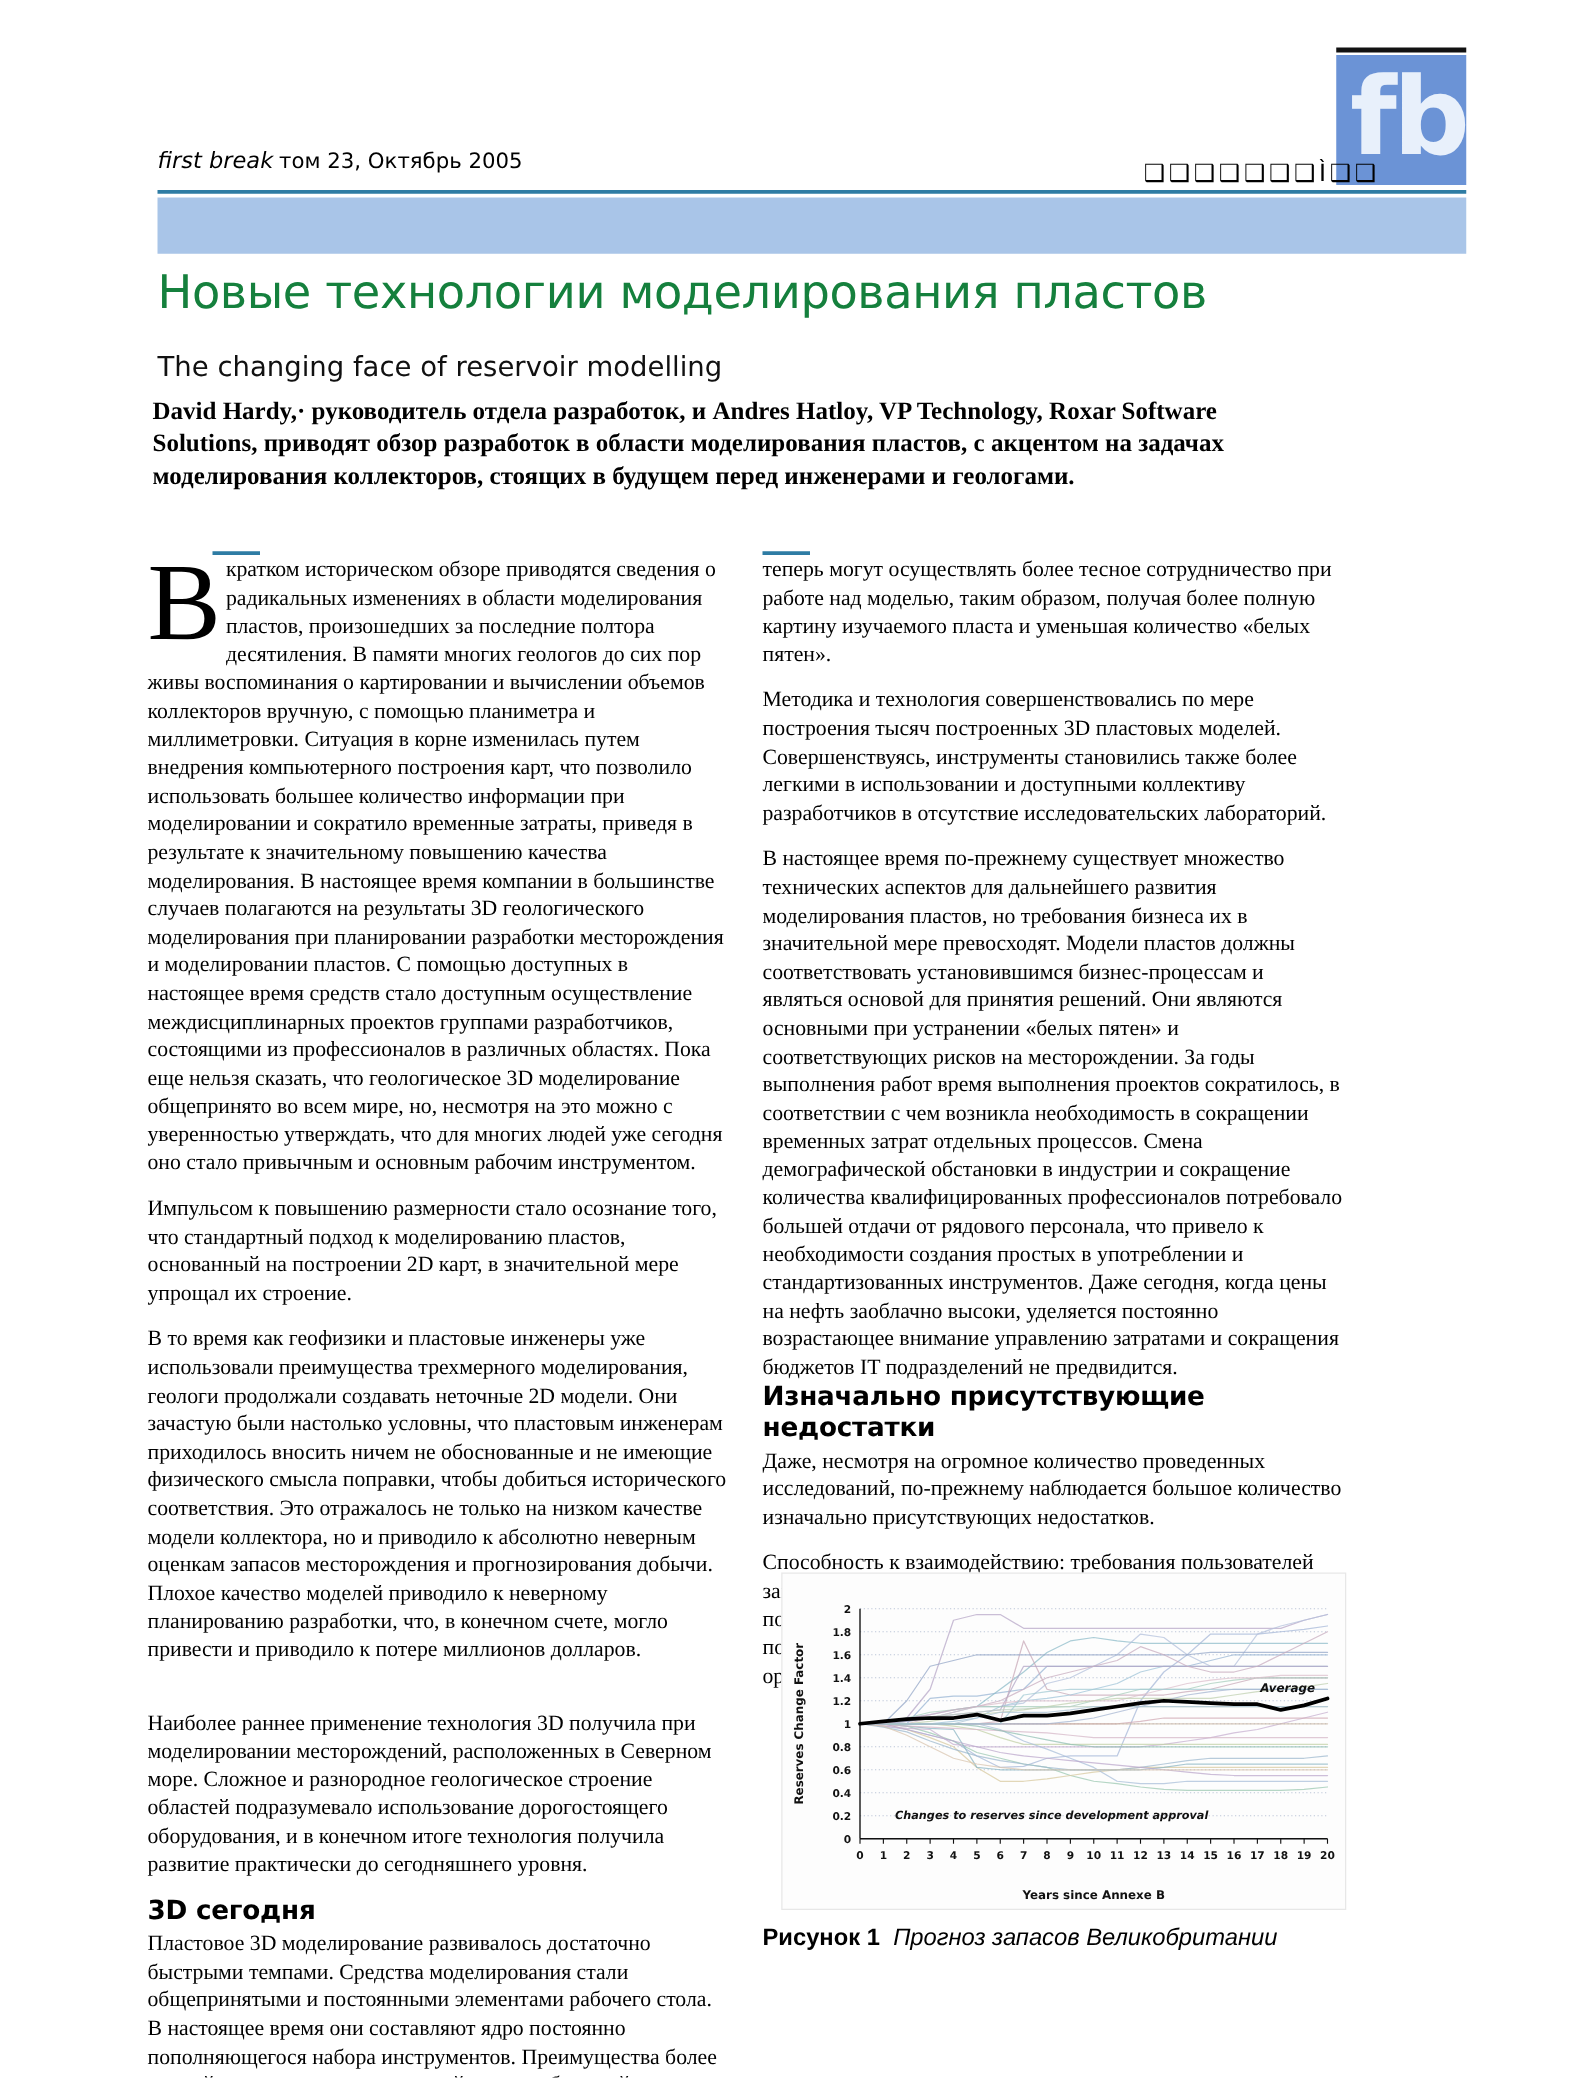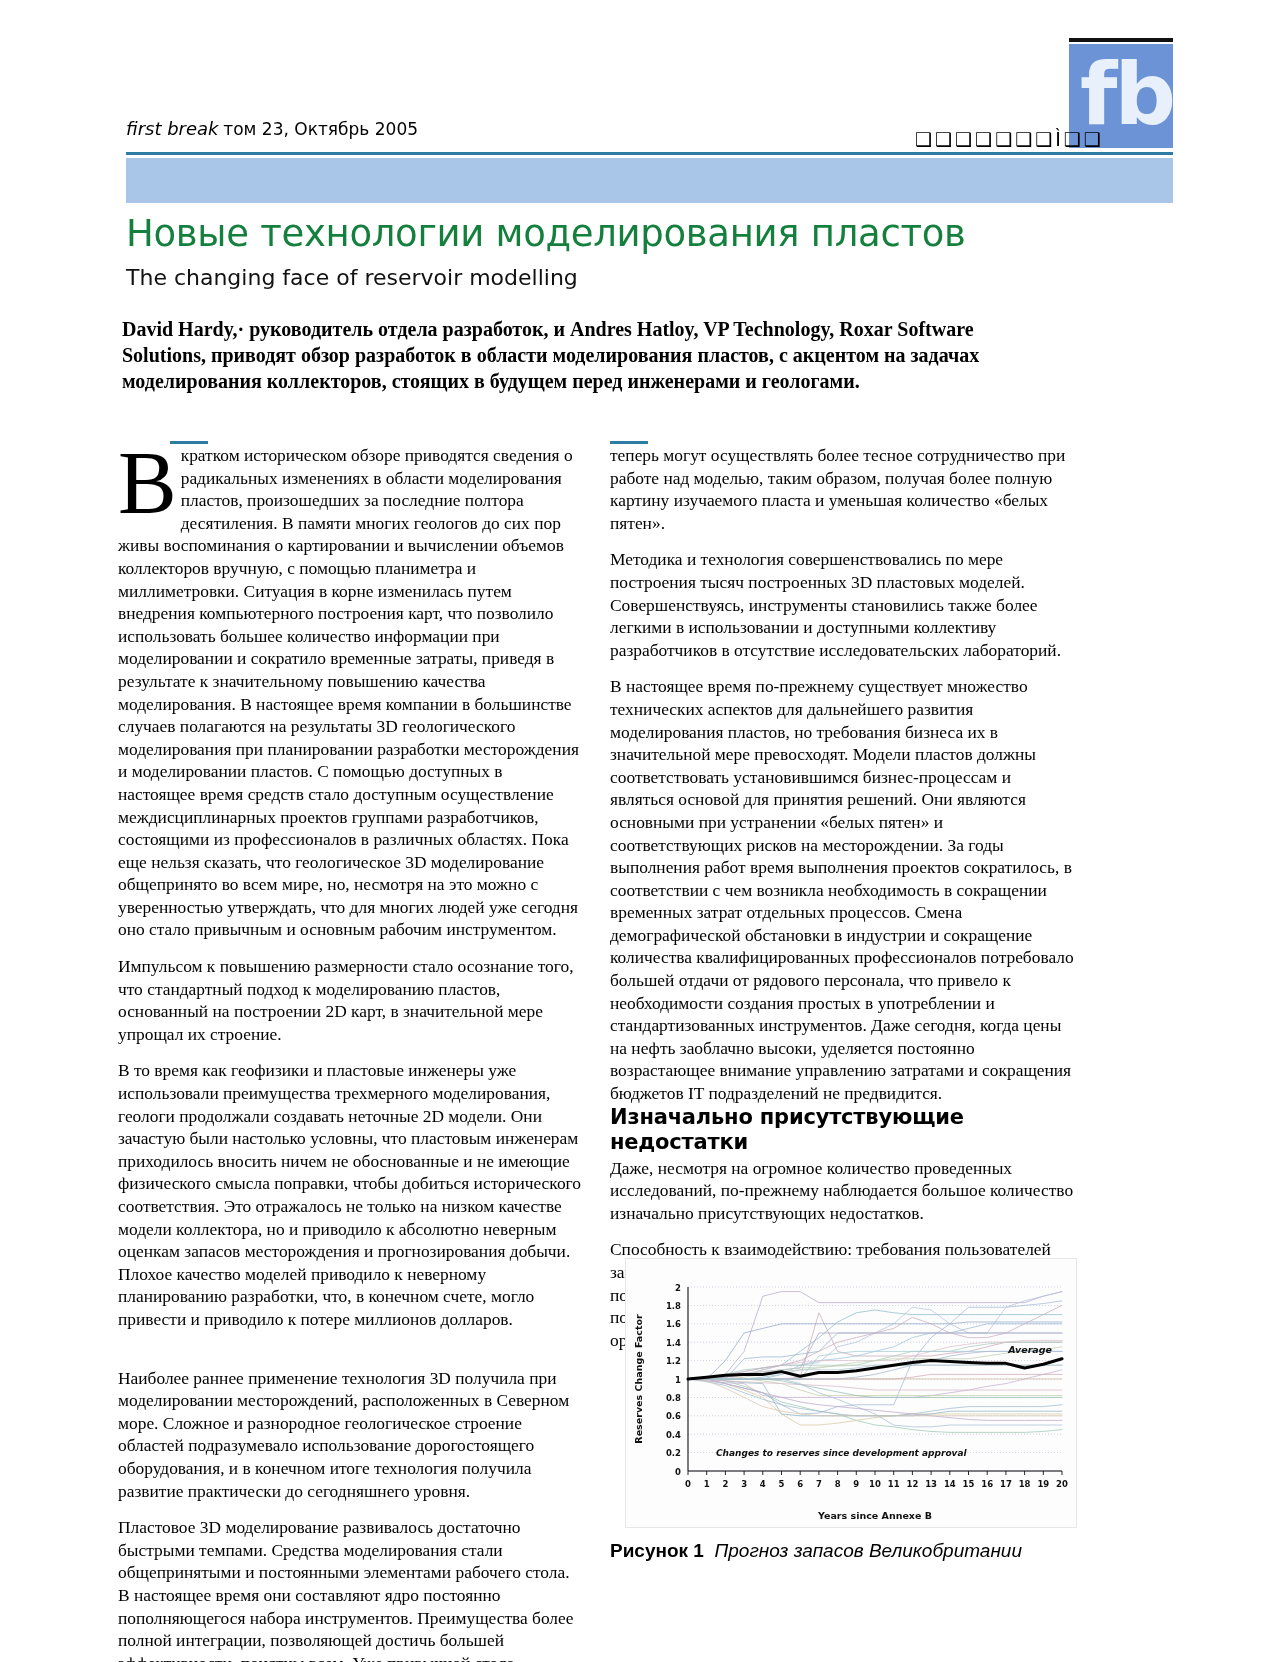--- a/index.html
+++ b/index.html
@@ -55,21 +55,21 @@
   }
 
   
   .title-ru{
     position:absolute;left:126px;top:212px;width:1000px;
     font-family:"DejaVu Sans", sans-serif;
     font-size:37px;font-weight:400;letter-spacing:-0.3px;
     color:#15803d;
   }
   .title-en{
-    position:absolute;left:126px;top:265px;width:1000px;
+    position:absolute;left:126px;top:282px;width:1000px;
     font-family:"DejaVu Sans", sans-serif;
     font-size:22px;font-weight:500;color:#111;
   }
   .byline{
     position:absolute;left:122px;top:316px;width:940px;
     font-family:"Liberation Serif", serif;
     font-weight:bold;font-size:20px;line-height:26px;
     color:#000;text-align:left;
   }
 
@@ -150,20 +150,21 @@
 
   <div class="col-rule rule-left"></div>
   <div class="col-rule rule-right"></div>
 
   <div class="col col-left">
     <p><span class="dropcap">В</span><span>кратком историческом обзоре приводятся сведения о радикальных изменениях в области моделирования пластов, произошедших за последние полтора десятиления. В памяти многих геологов до сих пор живы воспоминания о картировании и вычислении объемов коллекторов вручную, с помощью планиметра и миллиметровки. Ситуация в корне изменилась путем внедрения компьютерного построения карт, что позволило использовать большее количество информации при моделировании и сократило временные затраты, приведя в результате к значительному повышению качества моделирования. В настоящее время компании в большинстве случаев полагаются на результаты 3D геологического моделирования при планировании разработки месторождения и моделировании пластов. С помощью доступных в настоящее время средств стало доступным осуществление междисциплинарных проектов группами разработчиков, состоящими из профессионалов в различных областях. Пока еще нельзя сказать, что геологическое 3D моделирование общепринято во  всем мире, но, несмотря на это можно с уверенностью утверждать, что для многих людей уже сегодня оно стало привычным и основным рабочим инструментом.</span></p>
     <p>Импульсом к повышению размерности стало осознание того, что стандартный подход к моделированию пластов, основанный на построении 2D карт, в значительной мере упрощал их строение.</p>
     <p>В то время как геофизики и пластовые инженеры уже использовали преимущества трехмерного моделирования, геологи продолжали создавать неточные 2D модели. Они зачастую были настолько условны, что пластовым инженерам приходилось вносить ничем не обоснованные и не имеющие физического смысла поправки, чтобы добиться исторического соответствия. Это отражалось не только на низком качестве модели коллектора, но и приводило к абсолютно неверным оценкам запасов месторождения и прогнозирования добычи. Плохое качество моделей приводило к неверному планированию разработки, что, в конечном счете, могло привести и приводило к потере миллионов долларов.</p>
     <div class="gap"></div>
     <p>Наиболее раннее применение технология 3D получила при моделировании месторождений, расположенных в Северном море. Сложное и разнородное геологическое строение областей подразумевало использование дорогостоящего оборудования, и в конечном итоге технология получила развитие практически до сегодняшнего уровня.</p>
+    <h2>3D сегодня</h2>
     <p>Пластовое 3D моделирование развивалось достаточно быстрыми темпами. Средства моделирования стали общепринятыми и постоянными элементами рабочего стола. В настоящее время они составляют ядро постоянно пополняющегося набора инструментов. Преимущества более полной интеграции, позволяющей достичь большей эффективности, понятны всем. Уже привычной стала интеграция статической и динамической моделей и интеграция полной пластовой модели месторождения в процесс общего моделирования. Группы, состоящие из</p>
   </div>
 
   <div class="col col-right">
     <p>теперь могут осуществлять более тесное сотрудничество при работе над моделью, таким образом, получая более полную картину изучаемого пласта и уменьшая количество «белых пятен».</p>
     <p>Методика и технология совершенствовались по мере построения тысяч построенных 3D пластовых моделей. Совершенствуясь, инструменты становились также более легкими в использовании и доступными коллективу разработчиков в отсутствие исследовательских лабораторий.</p>
     <p class="tight">В настоящее время по-прежнему существует множество технических аспектов для дальнейшего развития моделирования пластов, но требования бизнеса их в значительной мере превосходят. Модели пластов должны соответствовать установившимся бизнес-процессам и являться основой для принятия решений. Они являются основными при устранении «белых пятен» и соответствующих рисков на месторождении. За годы выполнения работ время выполнения проектов сократилось, в соответствии с чем возникла необходимость в сокращении временных затрат отдельных процессов. Смена демографической обстановки в индустрии и сокращение количества квалифицированных профессионалов потребовало большей отдачи от рядового персонала, что привело к необходимости создания простых в употреблении и стандартизованных инструментов. Даже сегодня, когда цены на нефть заоблачно высоки, уделяется постоянно возрастающее внимание управлению затратами и сокращения бюджетов IT подразделений не предвидится.</p>
     <h2 class="tight-top">Изначально присутствующие недостатки</h2>
     <p>Даже, несмотря на огромное количество проведенных исследований, по-прежнему наблюдается большое количество изначально присутствующих недостатков.</p>
     <p>Способность к взаимодействию:  требования пользователей заключаются в открытости используемых решений, позволяющей простым образом управлять данными и потоками данных. Пользователям нужны средства, способные органично влиться в круг их повседневных</p>

